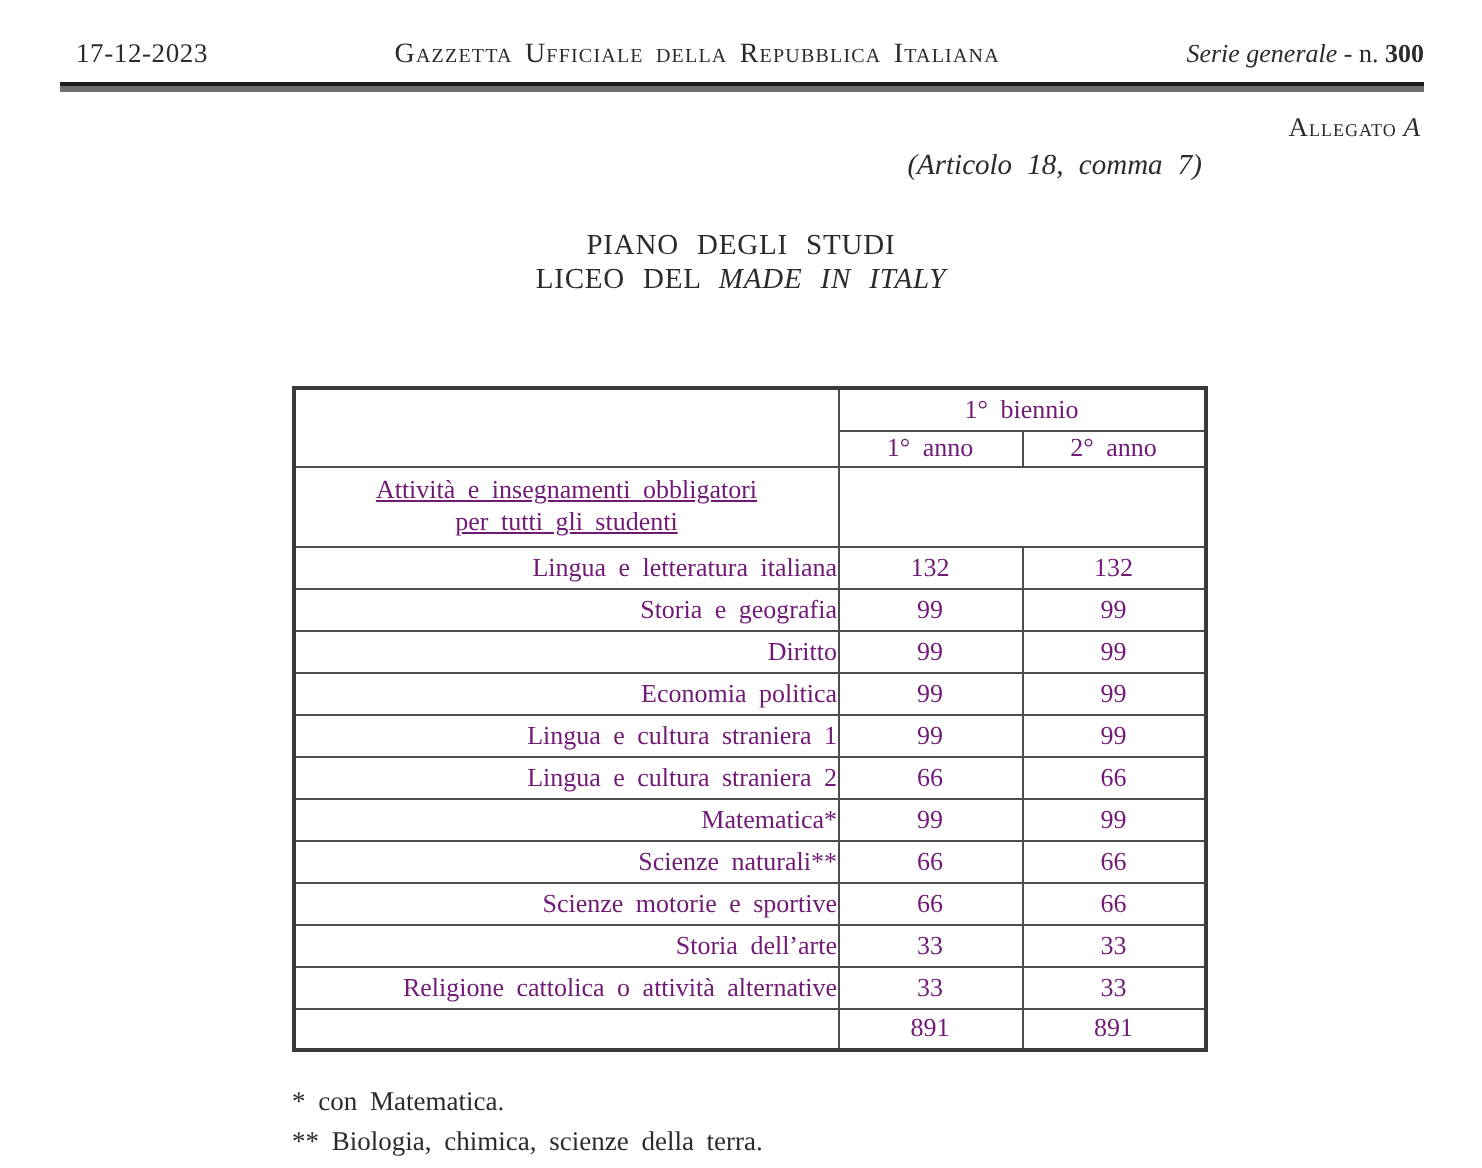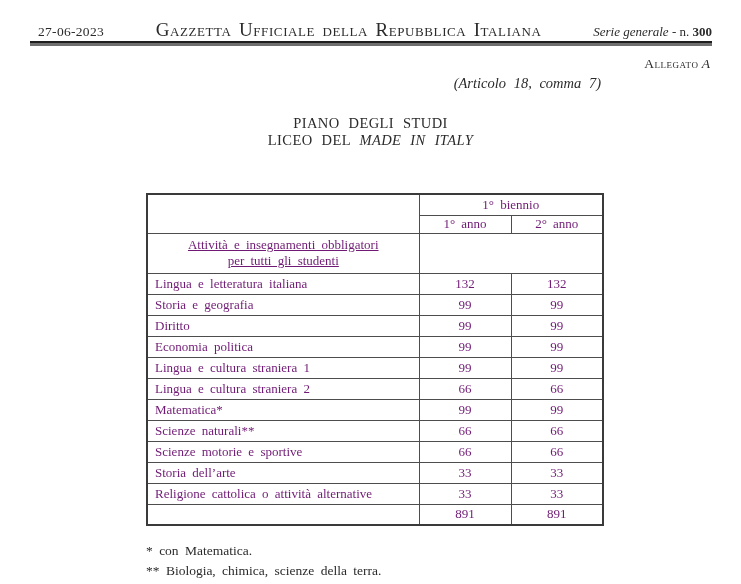--- a/index.html
+++ b/index.html
@@ -14,21 +14,21 @@
   .page { position: absolute; inset: 0; width: 741px; height: 584px; background: #fff; }
 
   
   .page-header {
     position: absolute; top: 19px; left: 38px; right: 29px;
     display: flex; justify-content: space-between; align-items: baseline;
   }
   .header-date { font-size: 13.5px; letter-spacing: 0.3px; }
   .header-publication {
     font-variant: small-caps;
-    font-size: 19px;
+    font-size: 14px;
     letter-spacing: 0.6px;
     word-spacing: 2px;
   }
   .header-series { font-size: 13px; white-space: pre; }
   .header-series .it { font-style: italic; }
   .header-series .bold { font-weight: bold; }
 
   .double-rule {
     position: absolute; top: 41px; left: 30px; right: 29px;
     height: 2px;
@@ -75,39 +75,39 @@
   table.study-table td {
     border: 1px solid #4d4d4d;
     vertical-align: middle;
     word-spacing: 3px;
   }
   table.study-table { border: 2px solid #3a3a3a; }
   tr.h1 td { height: 21px; text-align: center; }
   tr.h2 td { height: 18px; text-align: center; }
   tr.group-row td { height: 40px; text-decoration: underline; }
   tr.data-row td, tr.total-row td { height: 21px; }
-  td.subject { text-align: left; padding-left: 7px; }
+  td.subject { text-align: right; padding-left: 7px; }
   td.centered { text-align: center; }
   td.num { text-align: center; }
 
   
   .footnotes {
     position: absolute; top: 541px; left: 146px;
     font-size: 13.5px;
     line-height: 20px;
     word-spacing: 3px;
   }
 </style>
 </head>
 <body>
 
 <div class="page">
 
   <div class="page-header">
-    <span class="header-date">27-06-2023</span>
+    <span class="header-date">17-12-2023</span>
     <span class="header-publication">Gazzetta Ufficiale della Repubblica Italiana</span>
     <span class="header-series"><span class="it">Serie generale</span><span> - n. </span><span class="bold">300</span></span>
   </div>
 
   <div class="double-rule"></div>
 
   <div class="annex">
     <span class="sc">Allegato</span>
     <span class="letter">A</span>
   </div>

